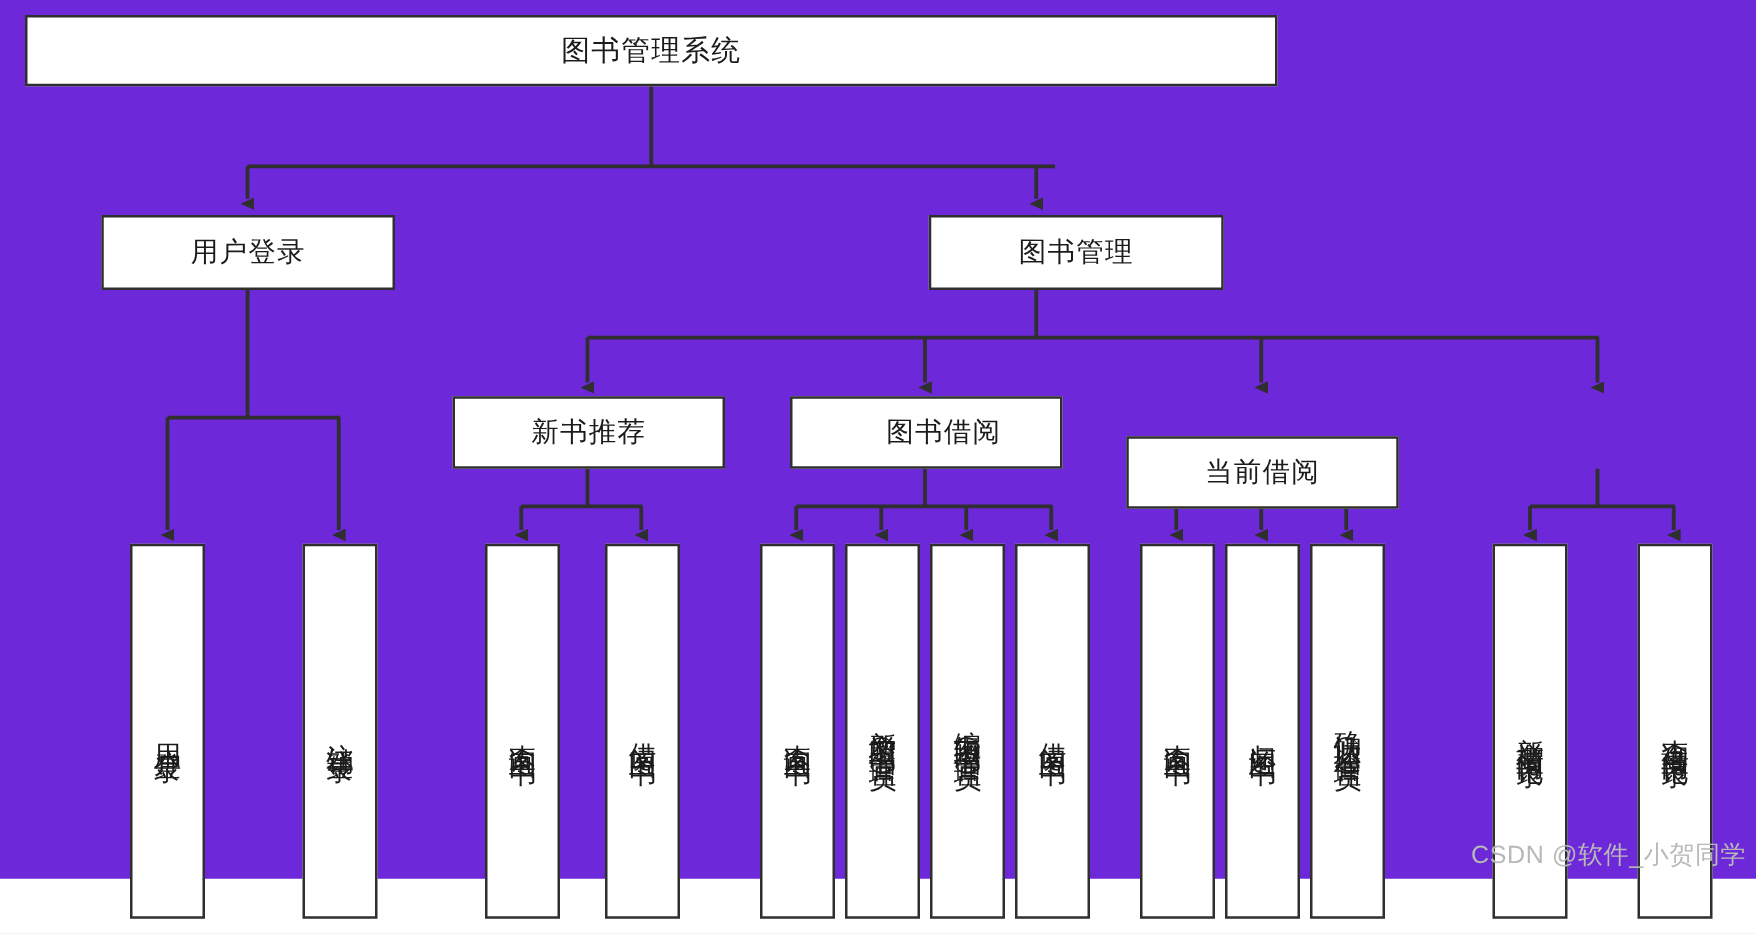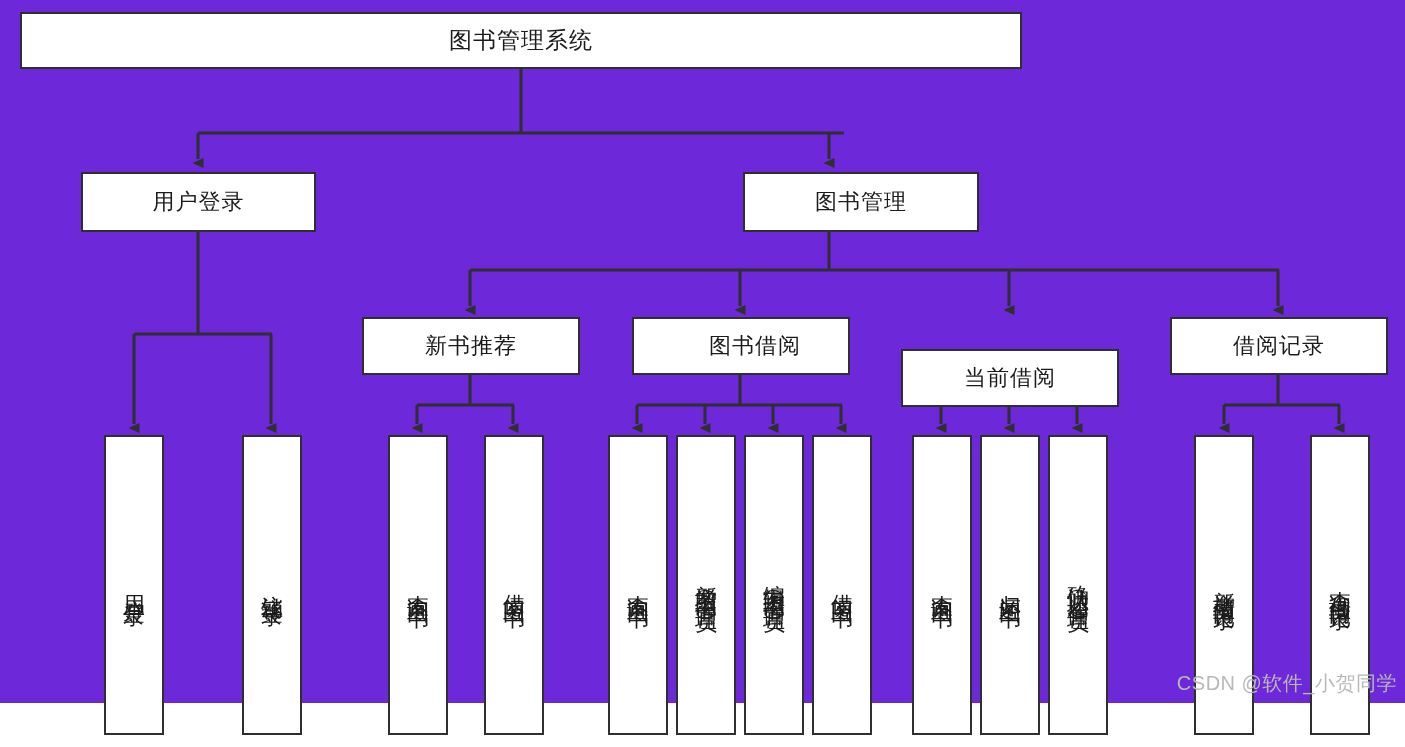--- a/index.html
+++ b/index.html
@@ -94,23 +94,20 @@
 
   <div class="node horiz" style="left:362px;top:317px;width:218px;height:58px;">
     <span class="label">新书推荐</span>
   </div>
   <div class="node horiz" style="left:632px;top:317px;width:218px;height:58px;padding-left:28px;">
     <span class="label">图书借阅</span>
   </div>
   <div class="node horiz" style="left:901px;top:317px;width:218px;height:58px;margin-top:32px;">
     <span class="label">当前借阅</span>
   </div>
-  <div class="node horiz" style="left:1170px;top:317px;width:218px;height:58px;">
-    <span class="label">借阅记录</span>
-  </div>
 
   <div class="node vert" style="left:104px;top:435px;width:60px;height:300px;">
     <span class="label">用户登录</span>
   </div>
   <div class="node vert" style="left:242px;top:435px;width:60px;height:300px;">
     <span class="label">注销登录</span>
   </div>
 
   <div class="node vert" style="left:388px;top:435px;width:60px;height:300px;">
     <span class="label">查询图书</span>

